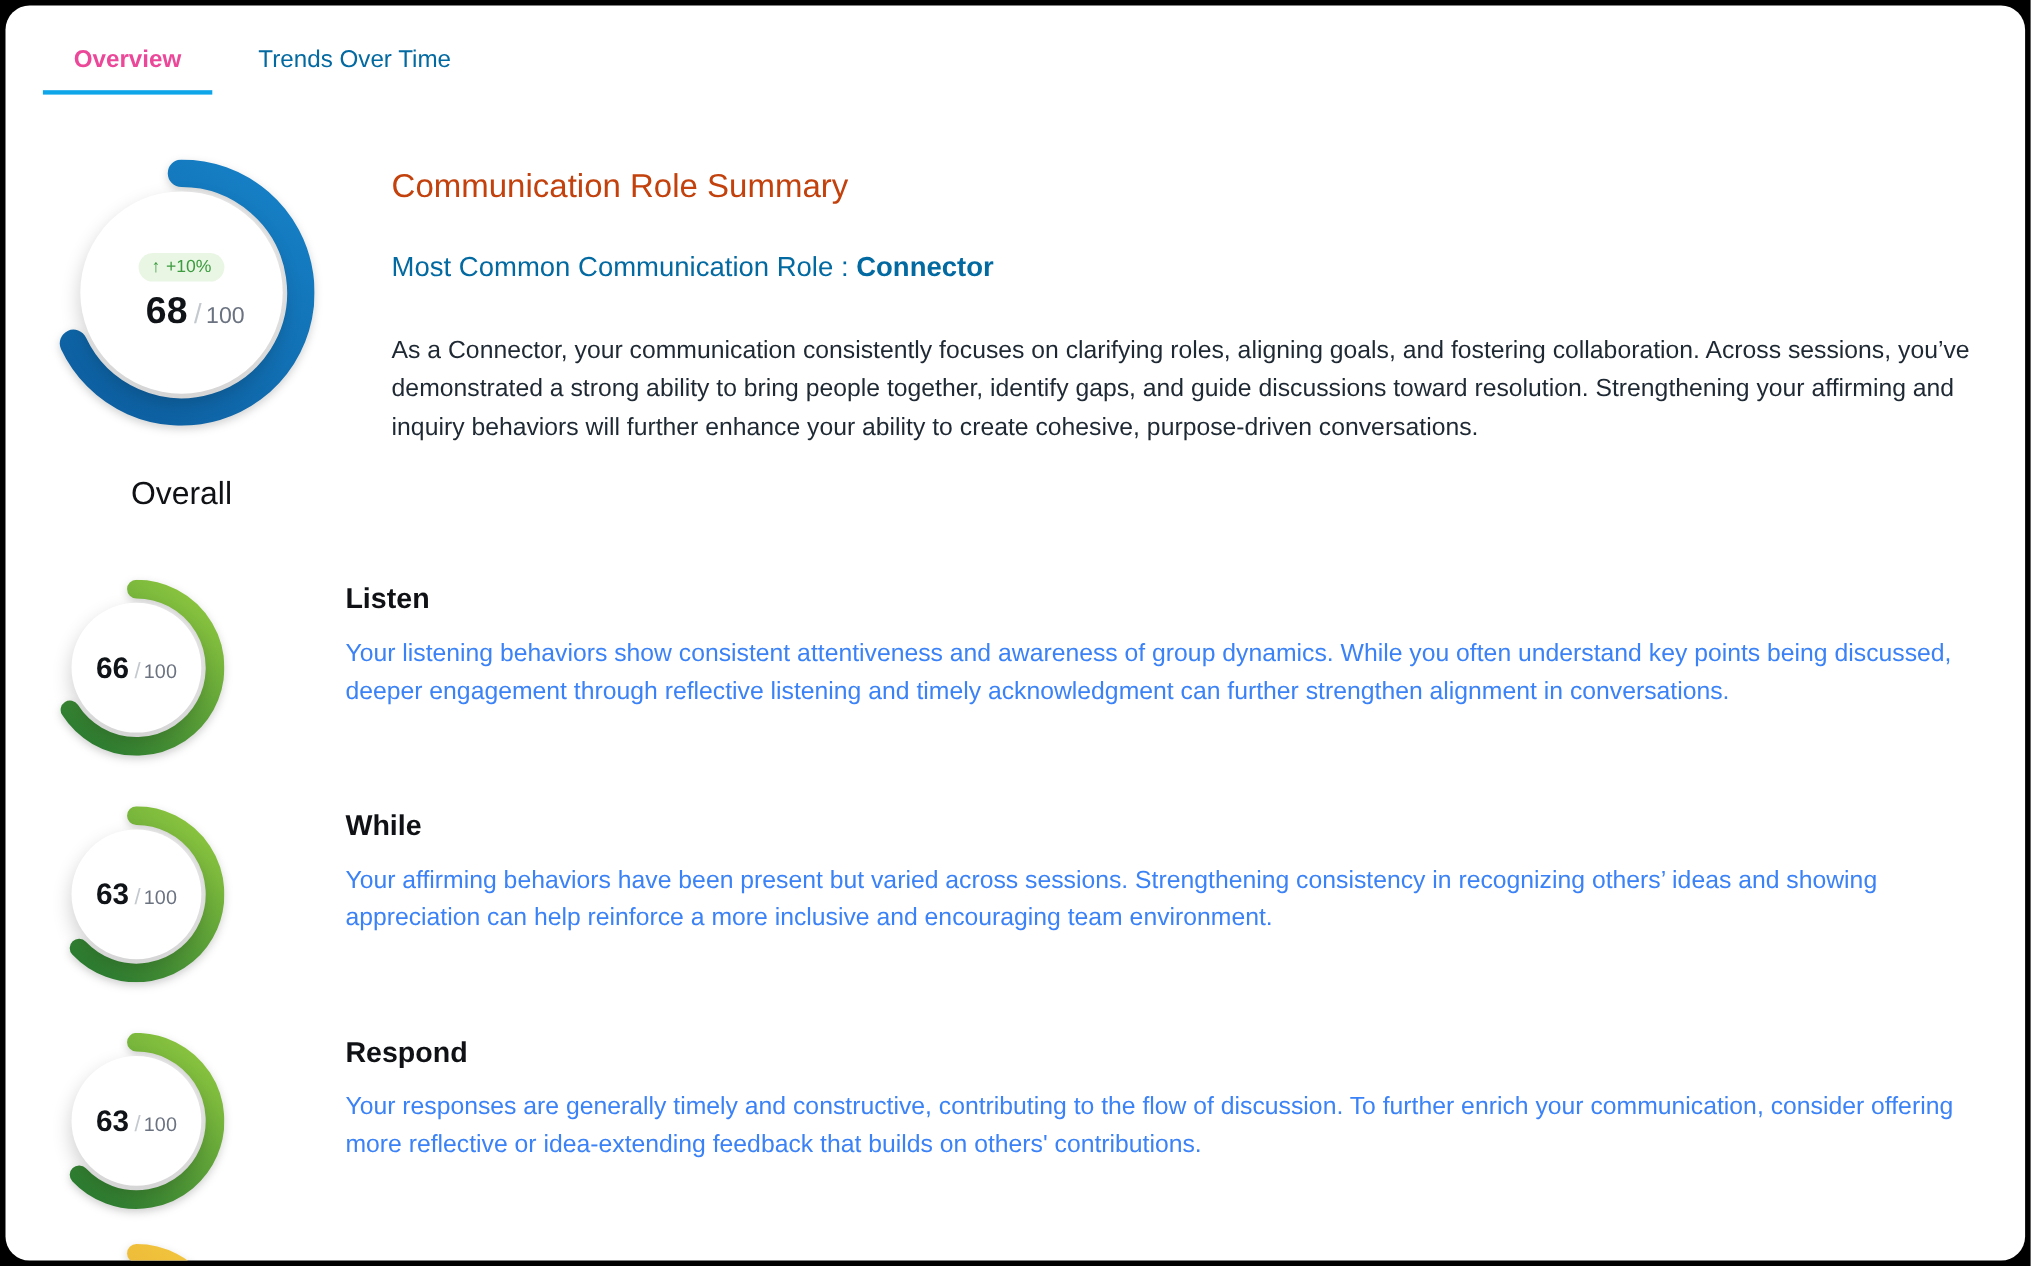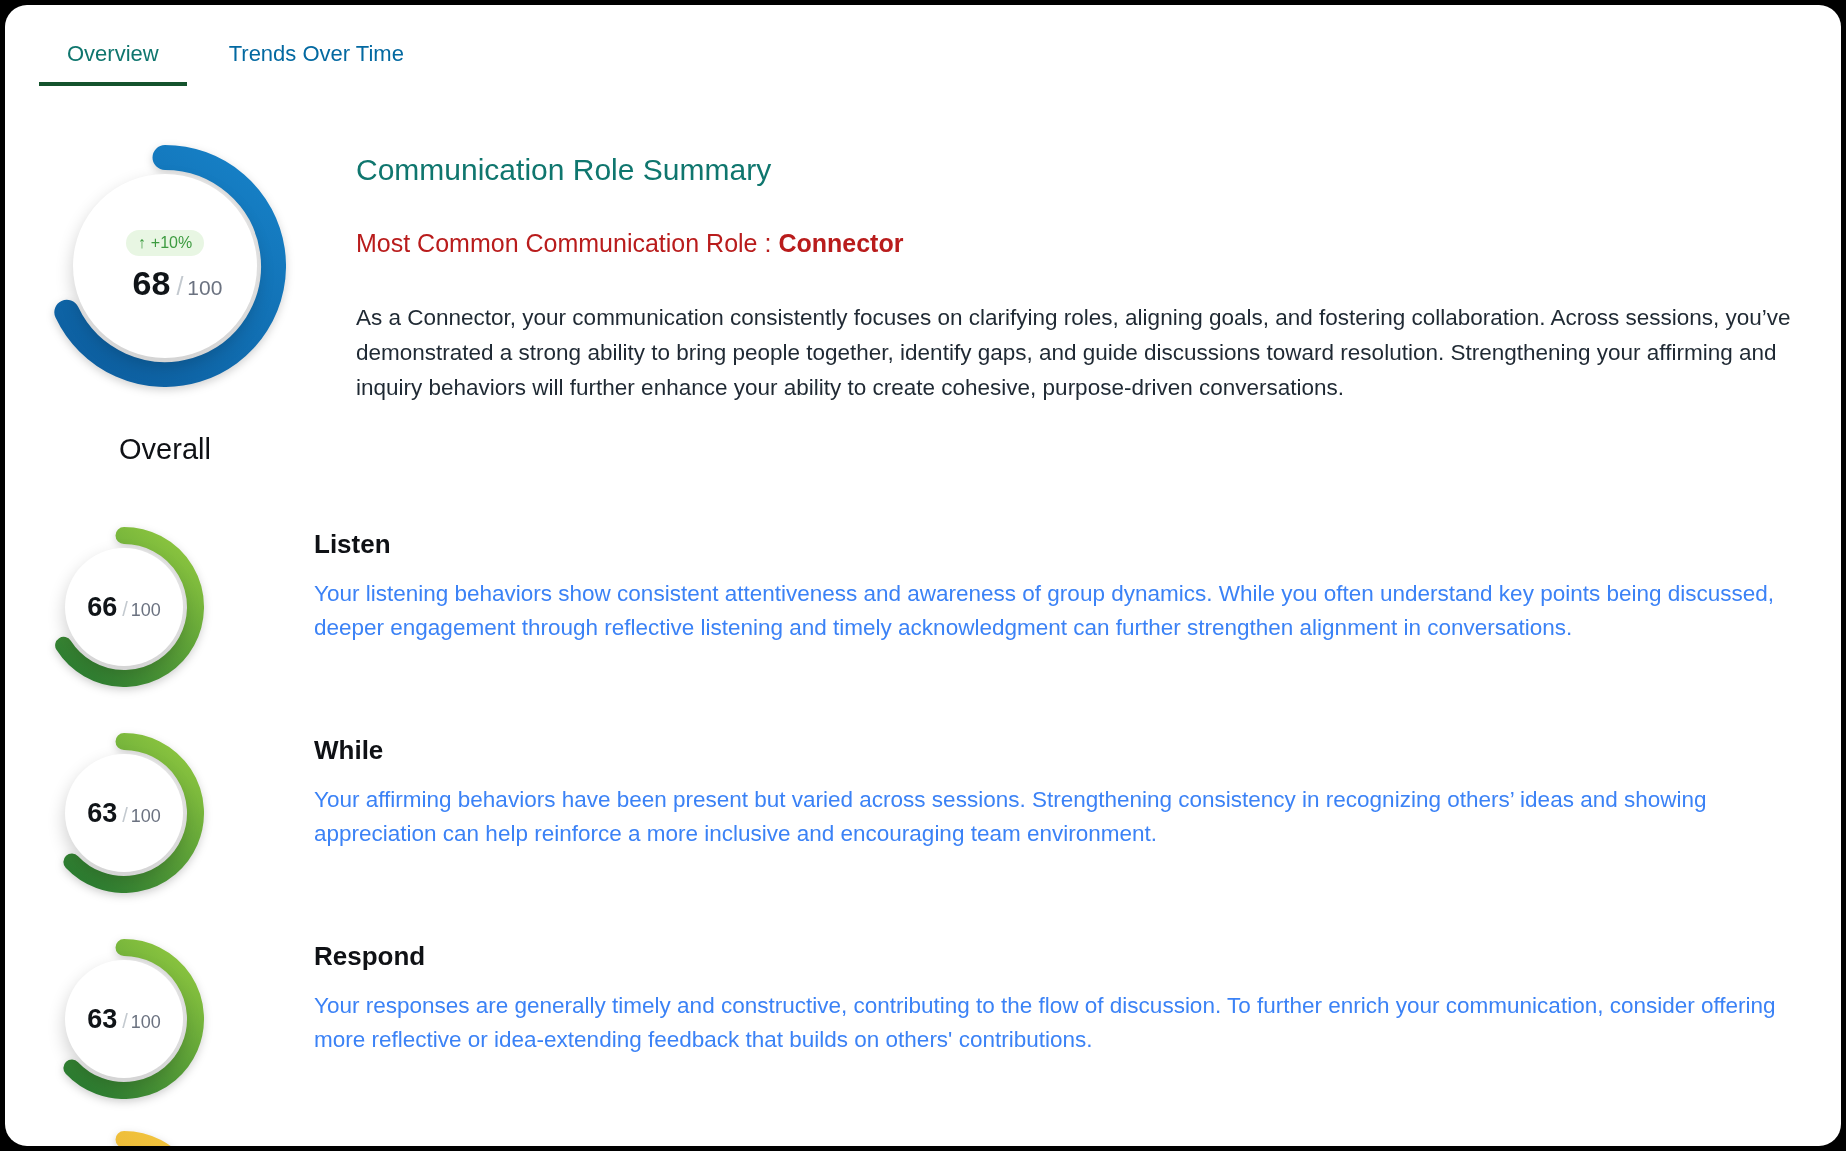--- a/index.html
+++ b/index.html
@@ -24,24 +24,24 @@
     left: 34px;
     display: flex;
     align-items: flex-end;
   }
   .tab {
     font-size: 22px;
     cursor: pointer;
     white-space: nowrap;
   }
   .tab.active {
-    color: #0f766e;
-    font-weight: 400;
+    color: #ec4899;
+    font-weight: 700;
     padding: 0 28px 15px 28px;
-    border-bottom: 4px solid #14532d;
+    border-bottom: 4px solid #0ea5e9;
   }
   .tab.inactive {
     color: #0369a1;
     font-weight: 500;
     margin-left: 38px;
     padding: 0 4px 19px 4px;
   }
 
   
   .gauge { position: absolute; }
@@ -95,26 +95,26 @@
   
   .summary {
     position: absolute;
     left: 351px;
     top: 148px;
     width: 1455px;
   }
   .summary-title {
     font-size: 30px;
     font-weight: 500;
-    color: #0f766e;
+    color: #c2410c;
   }
   .role-line {
     margin-top: 42px;
     font-size: 25px;
-    color: #b91c1c;
+    color: #0369a1;
     font-weight: 500;
   }
   .role-value { font-weight: 700; }
   .summary-body {
     margin-top: 42px;
     font-size: 22.5px;
     line-height: 1.56;
     color: #1f2933;
   }
 

